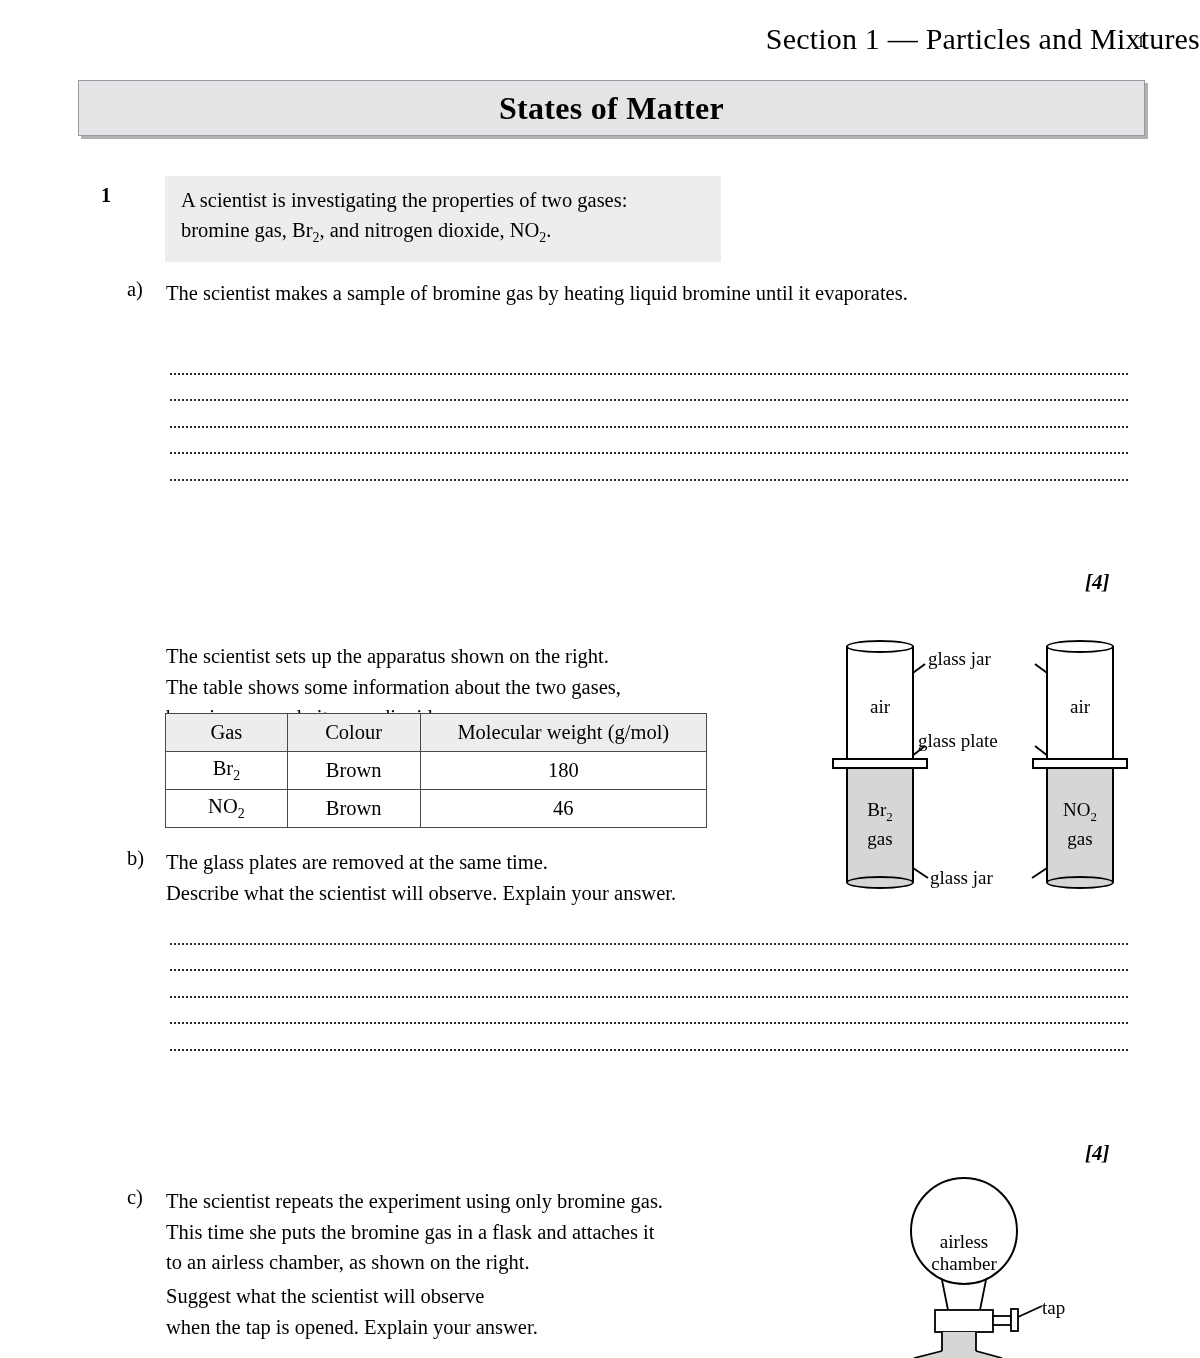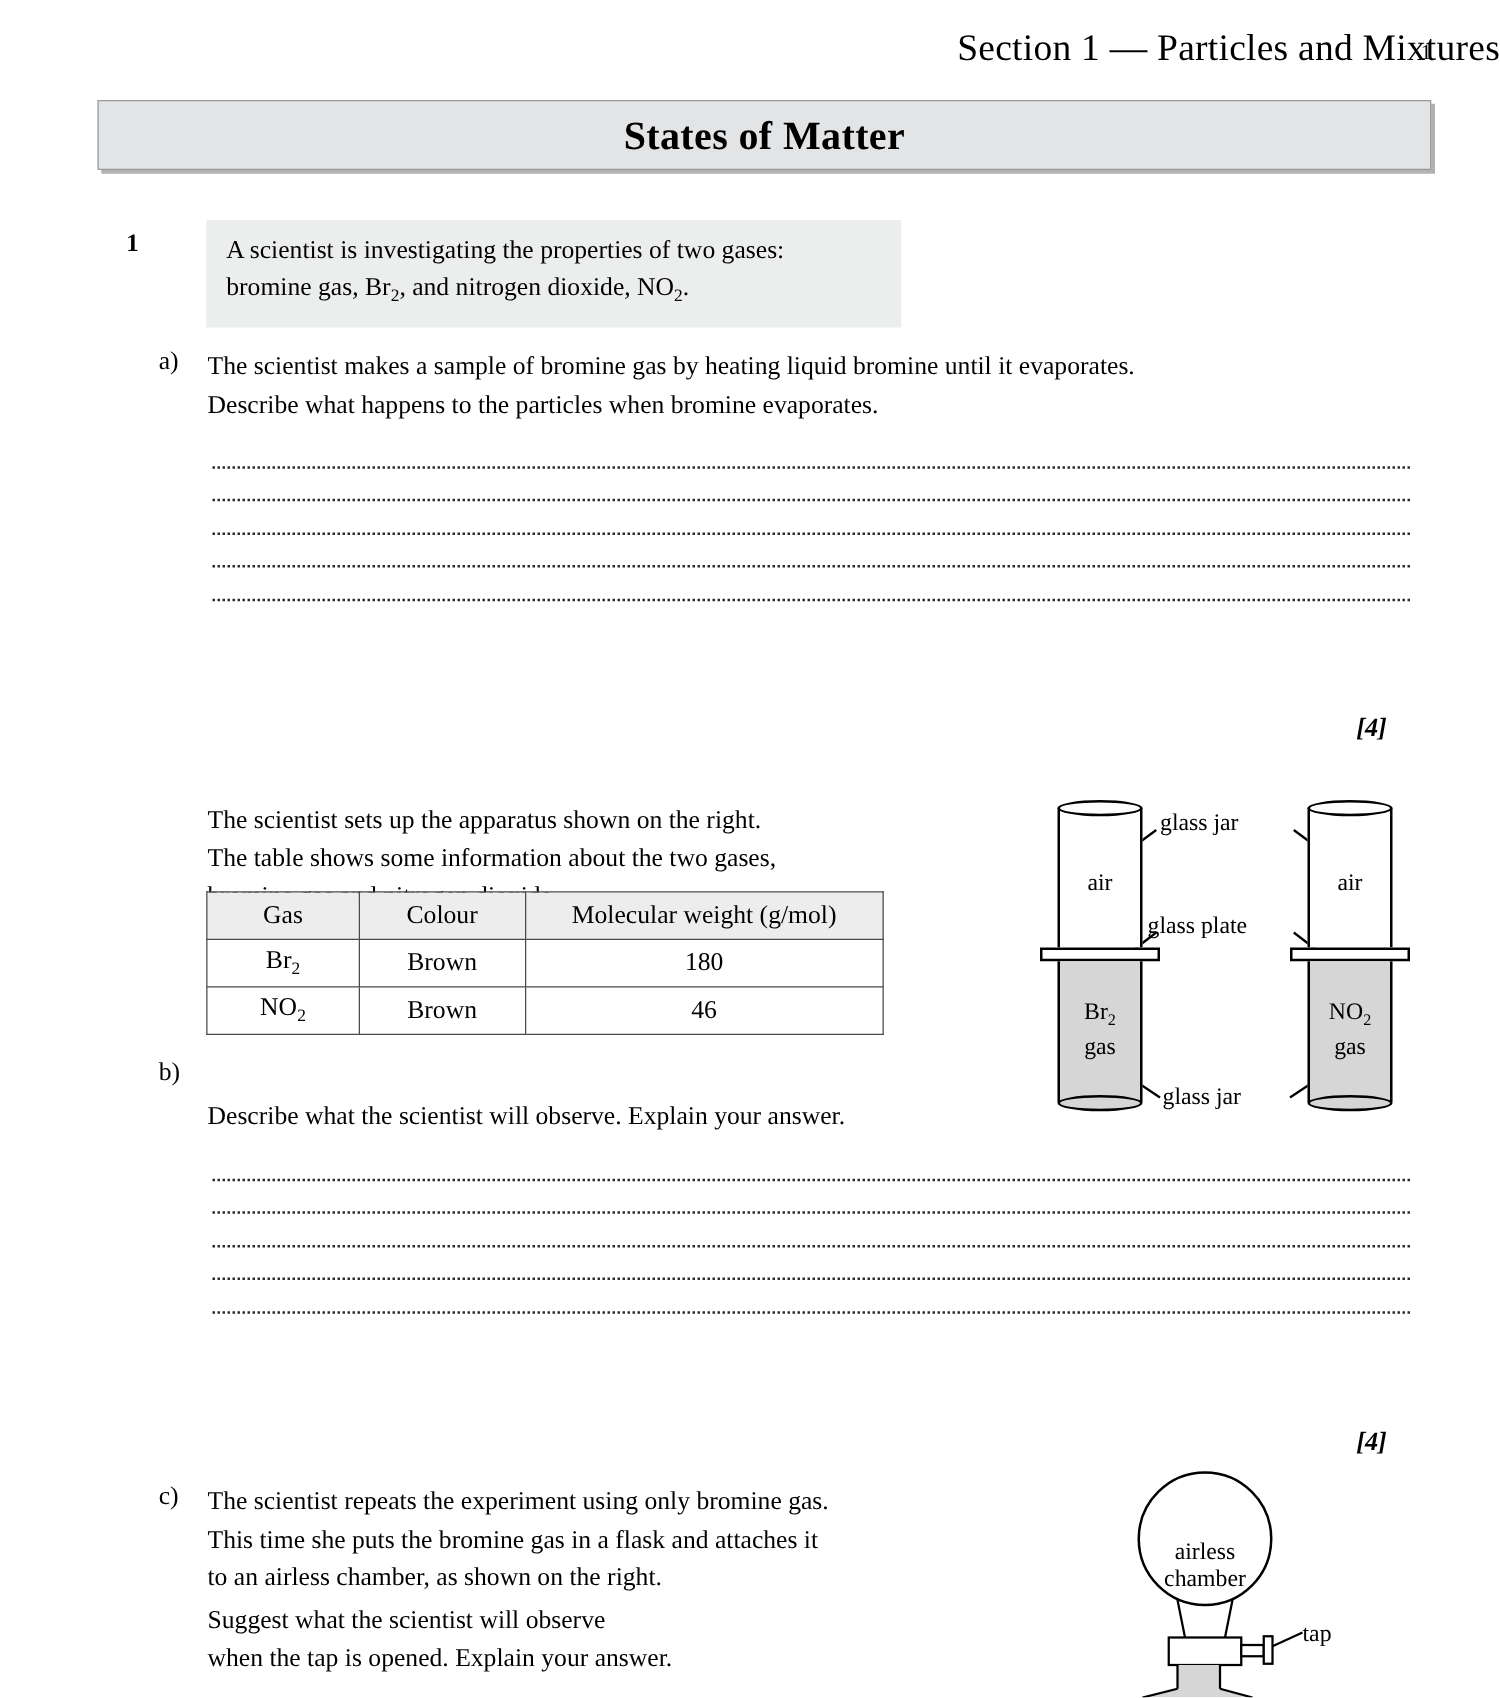--- a/index.html
+++ b/index.html
@@ -224,21 +224,20 @@
 
 <div id="q1-number">1</div>
 <div id="q1-stem">
   <span>A scientist is investigating the properties of two gases:</span><br>
   <span><span>bromine gas, Br</span><sub>2</sub><span>, and nitrogen dioxide, NO</span><sub>2</sub><span>.</span></span>
 </div>
 
 <div class="part-label" id="part-a-label">a)</div>
 <div class="part-body" id="part-a-body">
   <span>The scientist makes a sample of bromine gas by heating liquid bromine until it evaporates.</span><br>
-  <span>Describe what happens to the particles when bromine evaporates.</span>
 </div>
 
 <div class="answer-lines" id="lines-a">
     <div class="dotline"></div>
     <div class="dotline"></div>
     <div class="dotline"></div>
     <div class="dotline"></div>
     <div class="dotline"></div>
   </div>
 <div class="marks" id="marks-a">[4]</div>
@@ -306,21 +305,21 @@
     <div class="ellipse" style="left:216px; top:240px; background:#d6d6d6;"></div>
   </div>
 
   <div class="callout-label" style="left:98px; top:12px;">glass jar</div>
   <div class="callout-label" style="left:88px; top:94px;">glass plate</div>
   <div class="callout-label" style="left:100px; top:231px;">glass jar</div>
 </div>
 
 <div class="part-label" id="part-b-label">b)</div>
 <div class="part-body" id="part-b-body">
-  <br>
+  <span>The glass plates are removed at the same time.</span><br>
   <span>Describe what the scientist will observe.  Explain your answer.</span>
 </div>
 
 <div class="answer-lines" id="lines-b">
     <div class="dotline"></div>
     <div class="dotline"></div>
     <div class="dotline"></div>
     <div class="dotline"></div>
     <div class="dotline"></div>
   </div>

